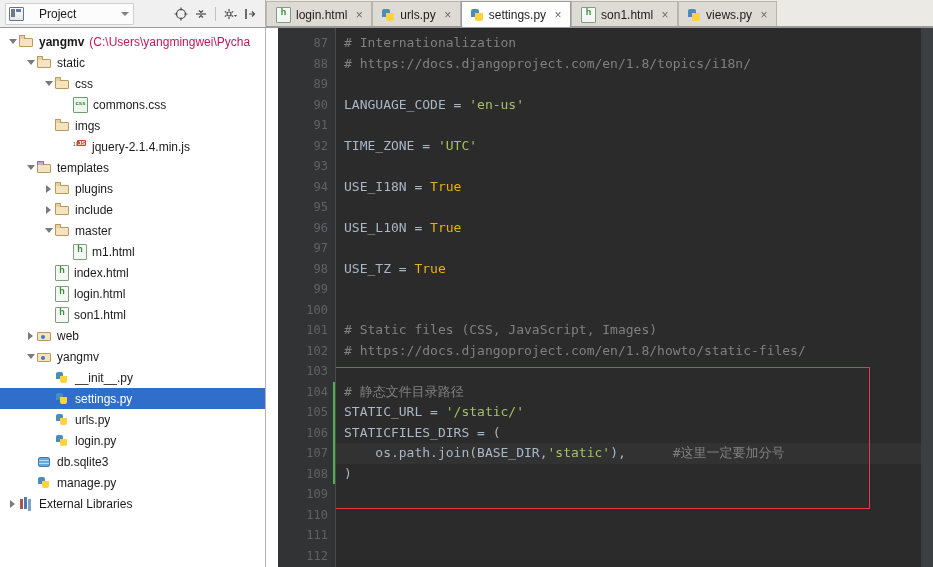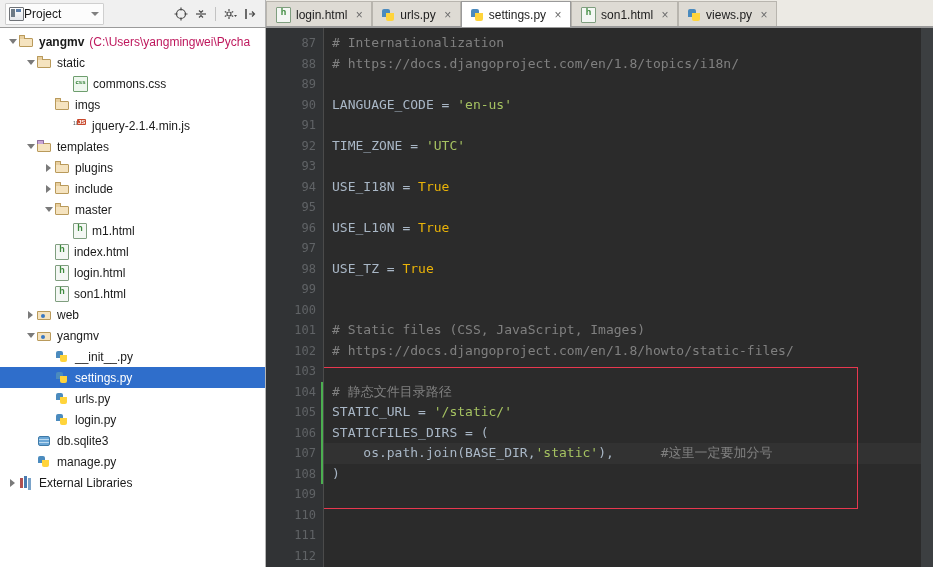--- a/index.html
+++ b/index.html
@@ -18,21 +18,21 @@
     background:#f0f0f0;
     border-bottom:1px solid #9a9a9a;
   }
   .panel-head{
     width:266px;min-width:266px;display:flex;align-items:center;
     background:#f0f0f0;
     border-right:1px solid #b5b5b5;
     box-sizing:border-box;
   }
   .ph-btn{
-    display:flex;align-items:center;gap:0;
+    display:flex;align-items:center;gap:15px;
     height:20px;margin-left:5px;padding:0 4px 0 3px;
     border:1px solid #cfcfcf;background:#fcfcfc;border-radius:1px;
     cursor:default;
   }
   .ph-btn .lbl{font-size:12px;color:#1a1a1a;}
   .proj-icon{
     width:13px;height:12px;border:1px solid #6f7277;border-radius:1px;
     background:linear-gradient(#ffffff,#e3e6ea);position:relative;
   }
   .proj-icon:before{
@@ -85,21 +85,21 @@
     content:"";position:absolute;left:0;top:1px;width:8px;height:8px;border-radius:2px 2px 0 0;
     background:#4b8bbe;
   }
   .ficon.py:after{
     content:"";position:absolute;left:4px;top:5px;width:8px;height:8px;border-radius:0 0 2px 2px;
     background:#ffd43b;
   }
   .tabfill{flex:1;}
 
   
-  .mainrow{flex:1;display:flex;overflow:hidden;}
+  .mainrow{flex:1;display:flex;overflow:hidden;gap:12px;}
 
   
   .tree{
     width:266px;min-width:266px;box-sizing:border-box;
     background:#ffffff;border-right:1px solid #b5b5b5;
     overflow:hidden;padding-top:3px;position:relative;
   }
   .row{
     display:flex;align-items:center;height:21px;
     white-space:nowrap;font-size:12px;color:#1a1a1a;cursor:default;
@@ -302,20 +302,26 @@
           <span class="lbl-strong">yangmv</span>
           <span class="lbl-path">(C:\Users\yangmingwei\Pycha</span>
         </div>
         <div class="row">
           <span style="width: 24px; flex: 0 0 auto;"></span>
           <span class="twisty open"></span>
           <span class="icn folder"></span>
           <span>static</span>
         </div>
         <div class="row">
+          <span style="width: 42px; flex: 0 0 auto;"></span>
+          <span class="twisty open"></span>
+          <span class="icn folder"></span>
+          <span>css</span>
+        </div>
+        <div class="row">
           <span style="width: 60px; flex: 0 0 auto;"></span>
           <span class="twisty "></span>
           <span class="icn css"></span>
           <span>commons.css</span>
         </div>
         <div class="row">
           <span style="width: 42px; flex: 0 0 auto;"></span>
           <span class="twisty "></span>
           <span class="icn folder"></span>
           <span>imgs</span>

